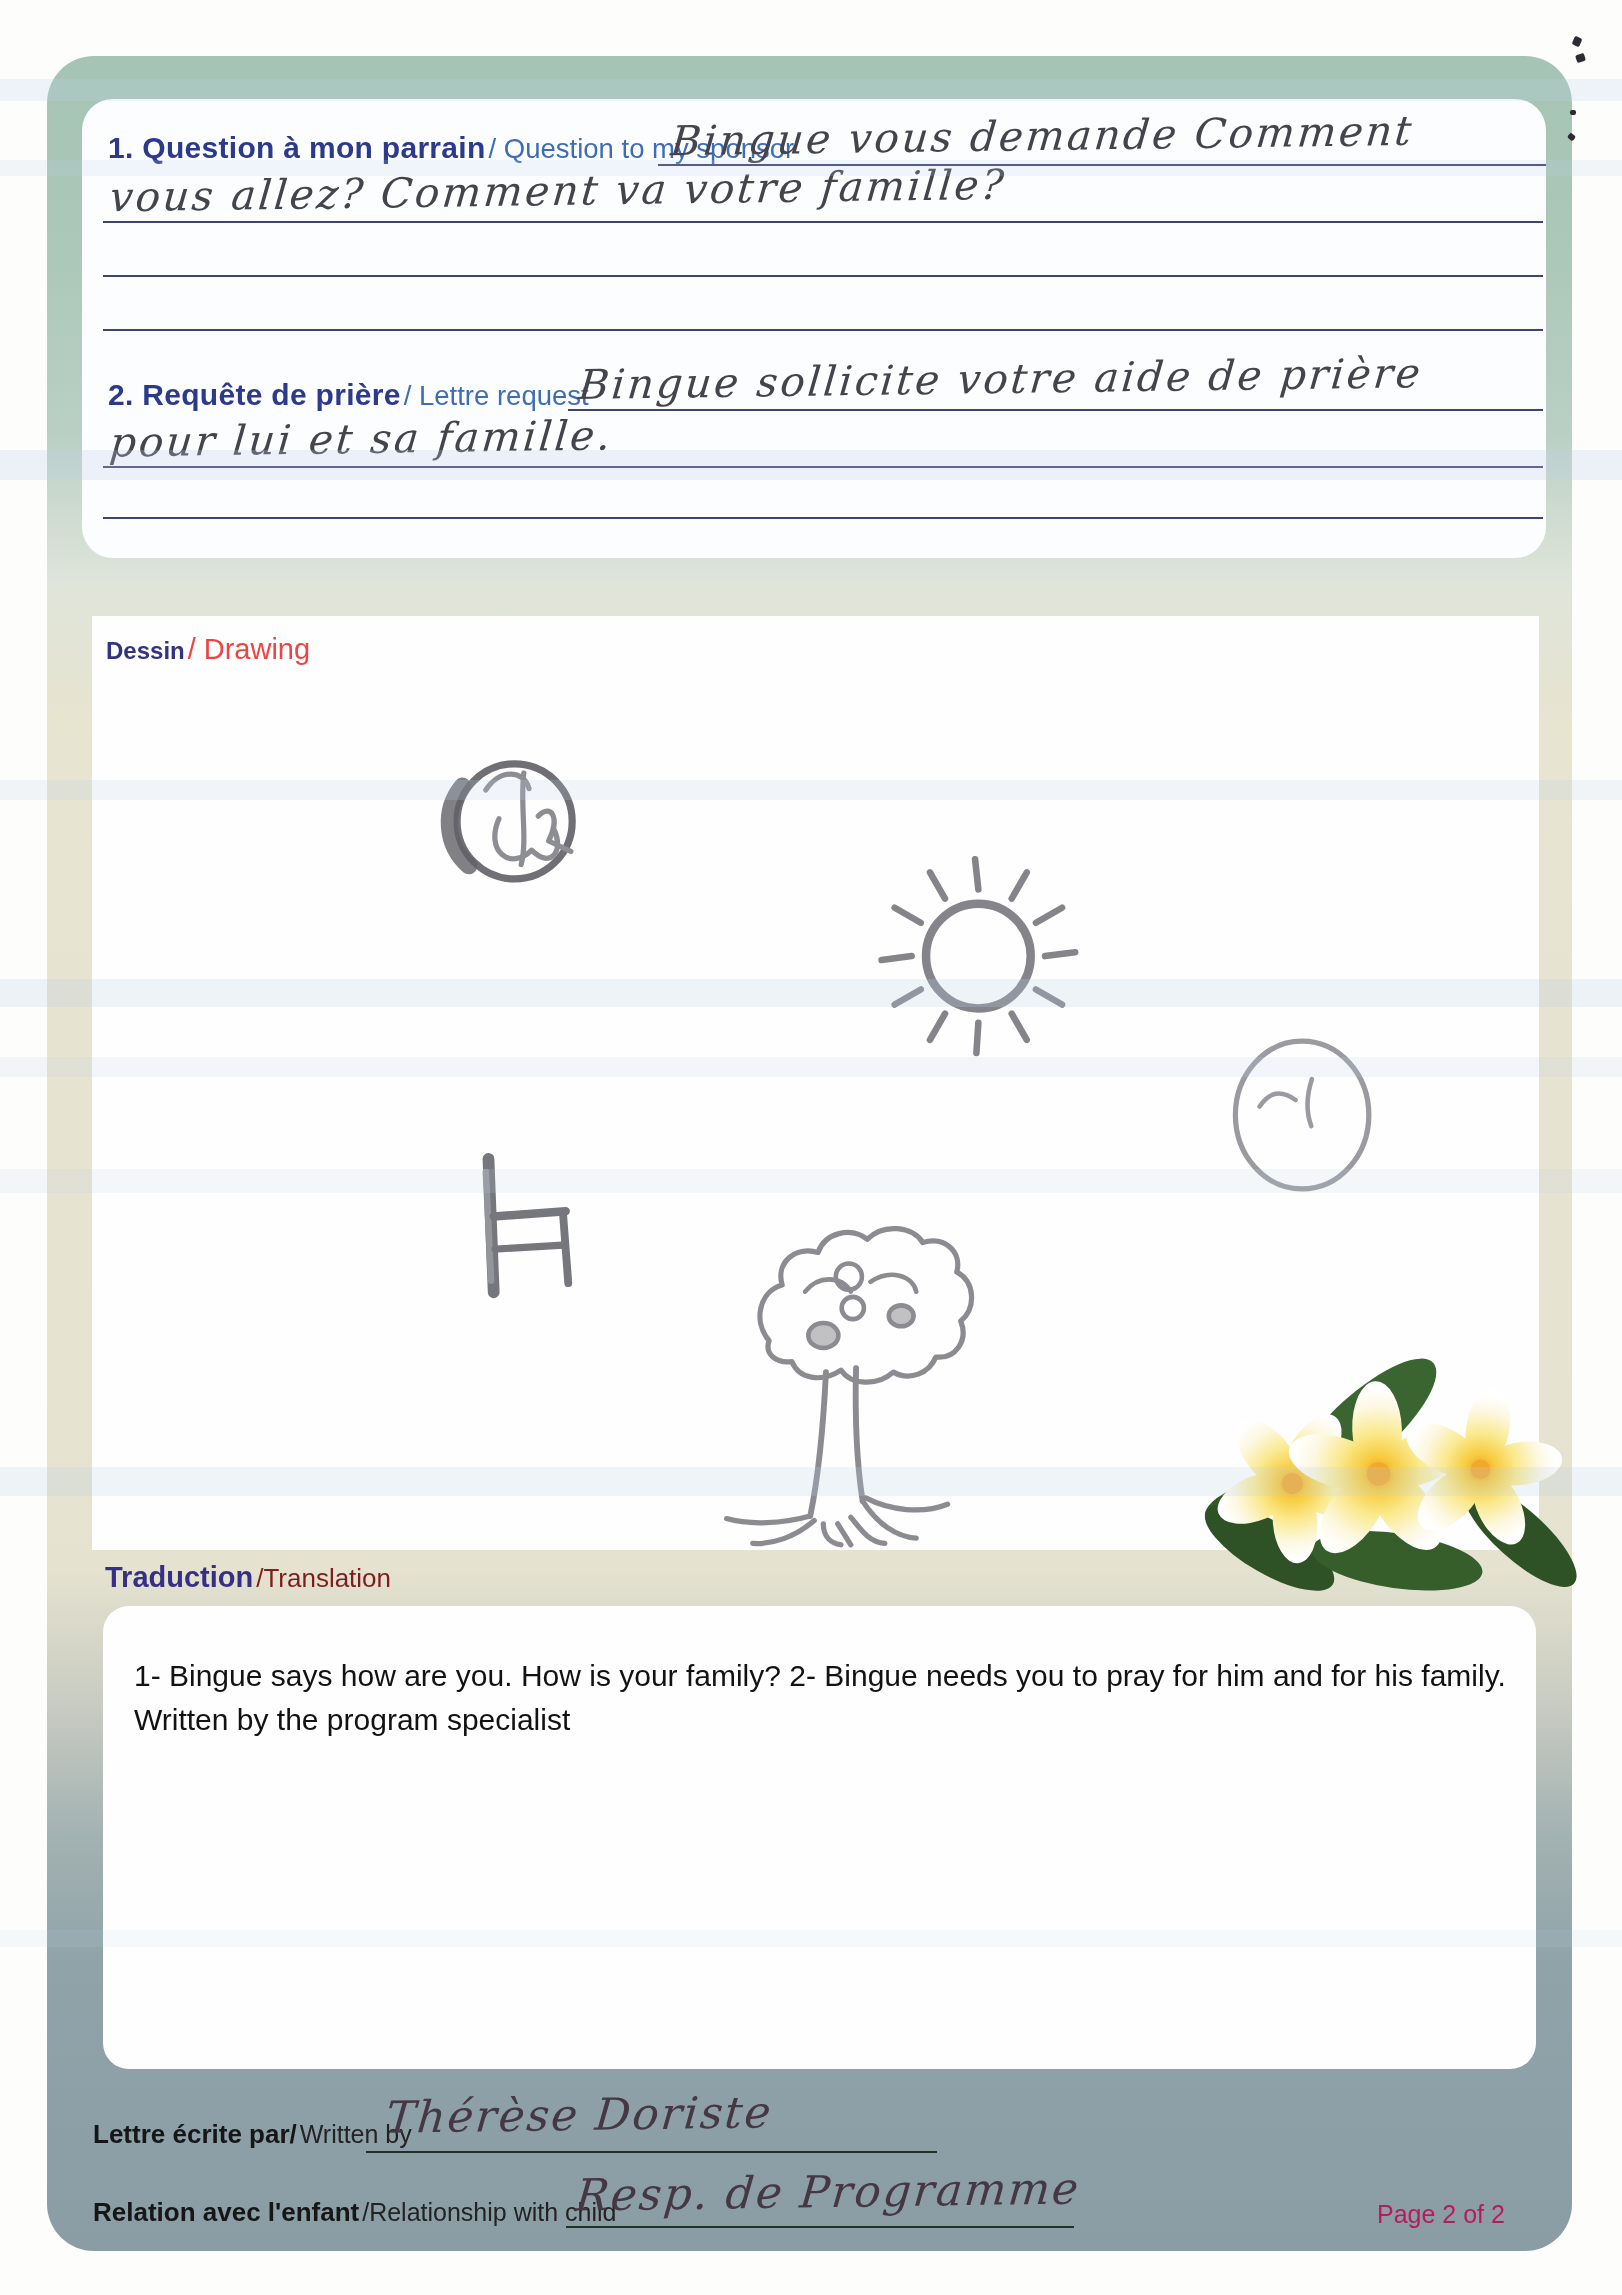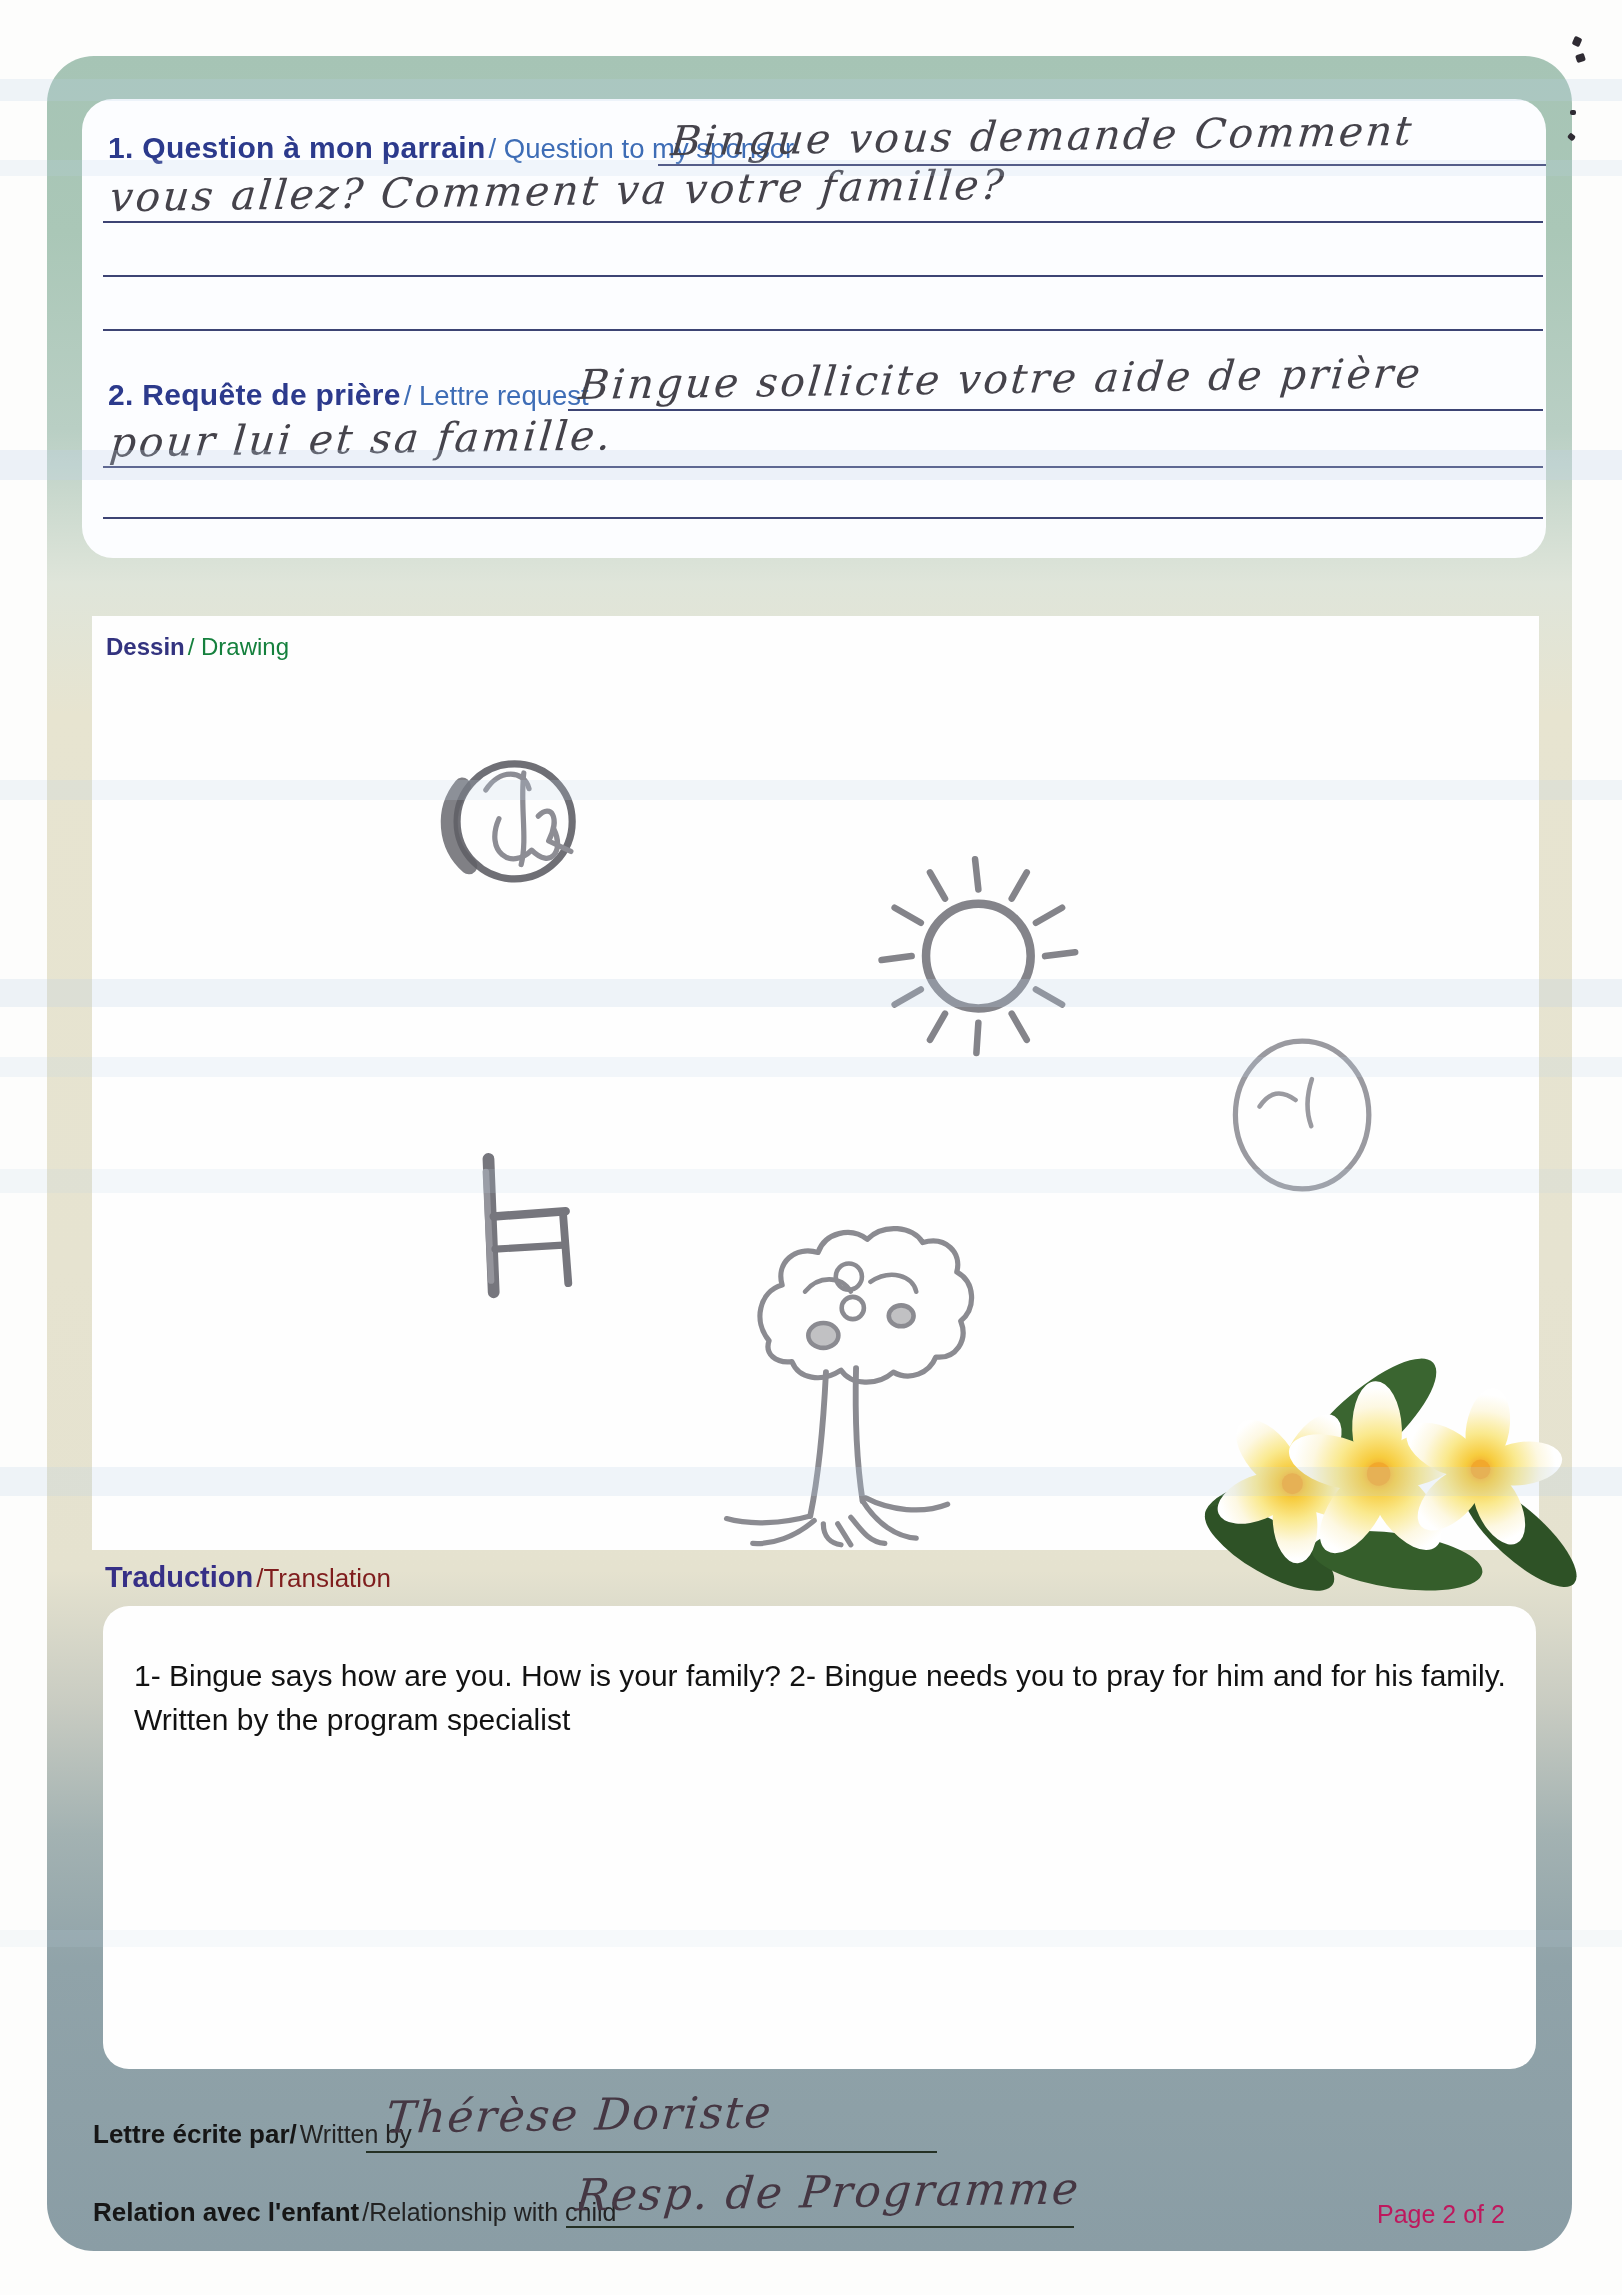--- a/index.html
+++ b/index.html
@@ -16,21 +16,21 @@
   
   .q-card{position:absolute;left:82px;top:99px;width:1464px;height:459px;background:#fcfdff;border-radius:31px;}
   .draw-panel{position:absolute;left:92px;top:616px;width:1447px;height:934px;background:#fefefe;}
   .trans-card{position:absolute;left:103px;top:1606px;width:1433px;height:463px;background:#fefefe;border-radius:26px;}
 
   
   .lbl-fr{font-weight:bold;color:#2c3a8c;font-size:30px;letter-spacing:0.3px;}
   .lbl-en{color:#3e6db6;font-size:27.5px;}
   .row-label{position:absolute;white-space:nowrap;}
   .dess-fr{font-weight:bold;color:#33337f;font-size:24px;}
-  .dess-en{color:#15803d;font-size:24px;}
+  .dess-en{color:#ef4444;font-size:29px;}
   .trad-fr{font-weight:bold;color:#362f86;font-size:29px;}
   .trad-en{color:#7f1d1d;font-size:26px;}
 
   
   .rline{position:absolute;height:0;border-top:2.6px solid #3d4474;}
 
   
   .hw{position:absolute;font-family:"DejaVu Serif",serif;font-style:italic;color:#45434b;
       white-space:nowrap;transform:rotate(-0.8deg) skewX(-6deg);letter-spacing:2.6px;line-height:1;}
   .hw-top{font-size:41px;}

